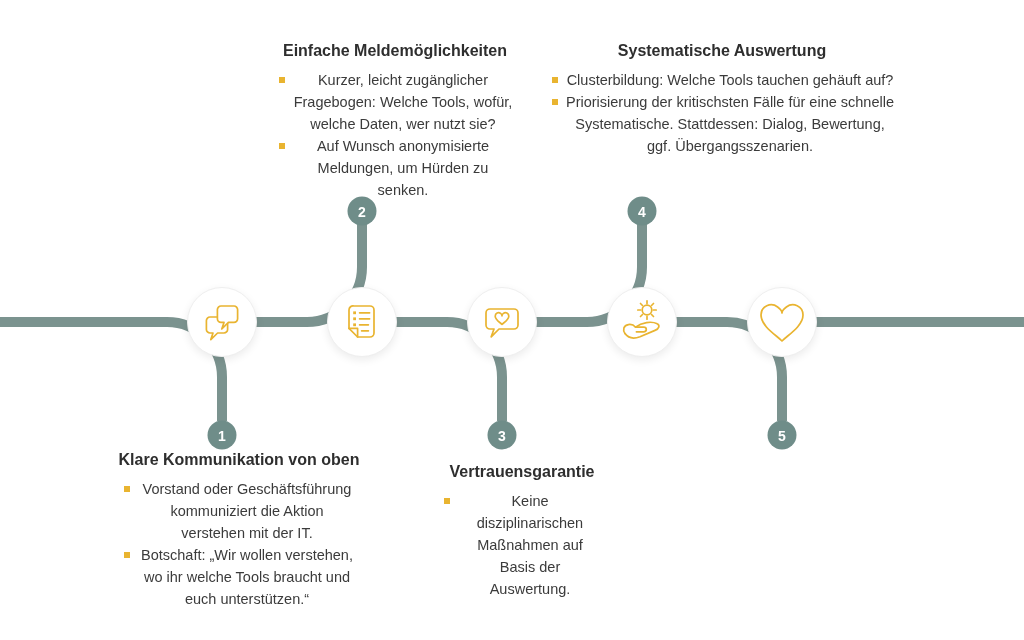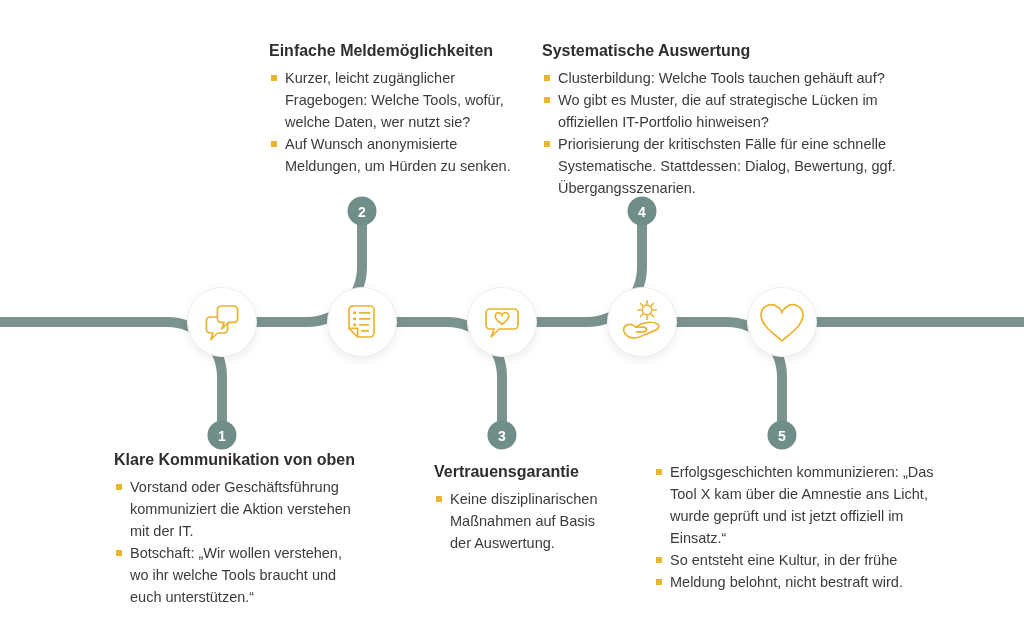--- a/index.html
+++ b/index.html
@@ -26,26 +26,26 @@
     display:flex;align-items:center;justify-content:center;
     transform:translate(-50%,-50%);
   }
   .badge{
     position:absolute;width:29px;height:29px;border-radius:50%;
     background:var(--badge);color:#fff;font-size:14px;font-weight:bold;
     display:flex;align-items:center;justify-content:center;
     transform:translate(-50%,-50%);
     letter-spacing:0;
   }
-  .block{position:absolute;}
+  .block{position:absolute;text-align:center;}
   .block h3{
     margin:0 0 6px 0;font-size:16px;line-height:21px;color:var(--title);
     font-weight:bold;white-space:nowrap;
   }
-  .block ul{list-style:none;margin:0;padding:0;}
+  .block ul{list-style:none;margin:8px;padding:0;}
   .block li{
     position:relative;padding-left:16px;font-size:14.5px;line-height:22px;
     color:var(--body);
   }
   .block li::before{
     content:"";position:absolute;left:2px;top:8px;width:6px;height:6px;
     background:var(--accent);
   }
   .ic{stroke:var(--accent);fill:none;stroke-width:0.85;stroke-linecap:round;stroke-linejoin:round;}
   .icw{fill:#fff;}
@@ -137,26 +137,20 @@
     <h3>Vertrauensgarantie</h3>
     <ul>
         <li>Keine disziplinarischen Maßnahmen auf Basis der Auswertung.</li>
       </ul>
   </div>
 
   <div class="block" style="left:542px;top:40px;width:360px;">
     <h3>Systematische Auswertung</h3>
     <ul>
         <li>Clusterbildung: Welche Tools tauchen gehäuft auf?</li>
-        <li>Wo gibt es Muster, die auf strategische Lücken im offiziellen IT-Portfolio hinweisen?</li>
         <li>Priorisierung der kritischsten Fälle für eine schnelle Systematische. Stattdessen: Dialog, Bewertung, ggf. Übergangsszenarien.</li>
       </ul>
   </div>
 
   <div class="block" style="left:654px;top:461px;width:296px;">
-    <ul>
-        <li>Erfolgsgeschichten kommunizieren: „Das Tool X kam über die Amnestie ans Licht, wurde geprüft und ist jetzt offiziell im Einsatz.“</li>
-        <li>So entsteht eine Kultur, in der frühe</li>
-        <li>Meldung belohnt, nicht bestraft wird.</li>
-      </ul>
   </div>
 
 </div>
 
 </body></html>

